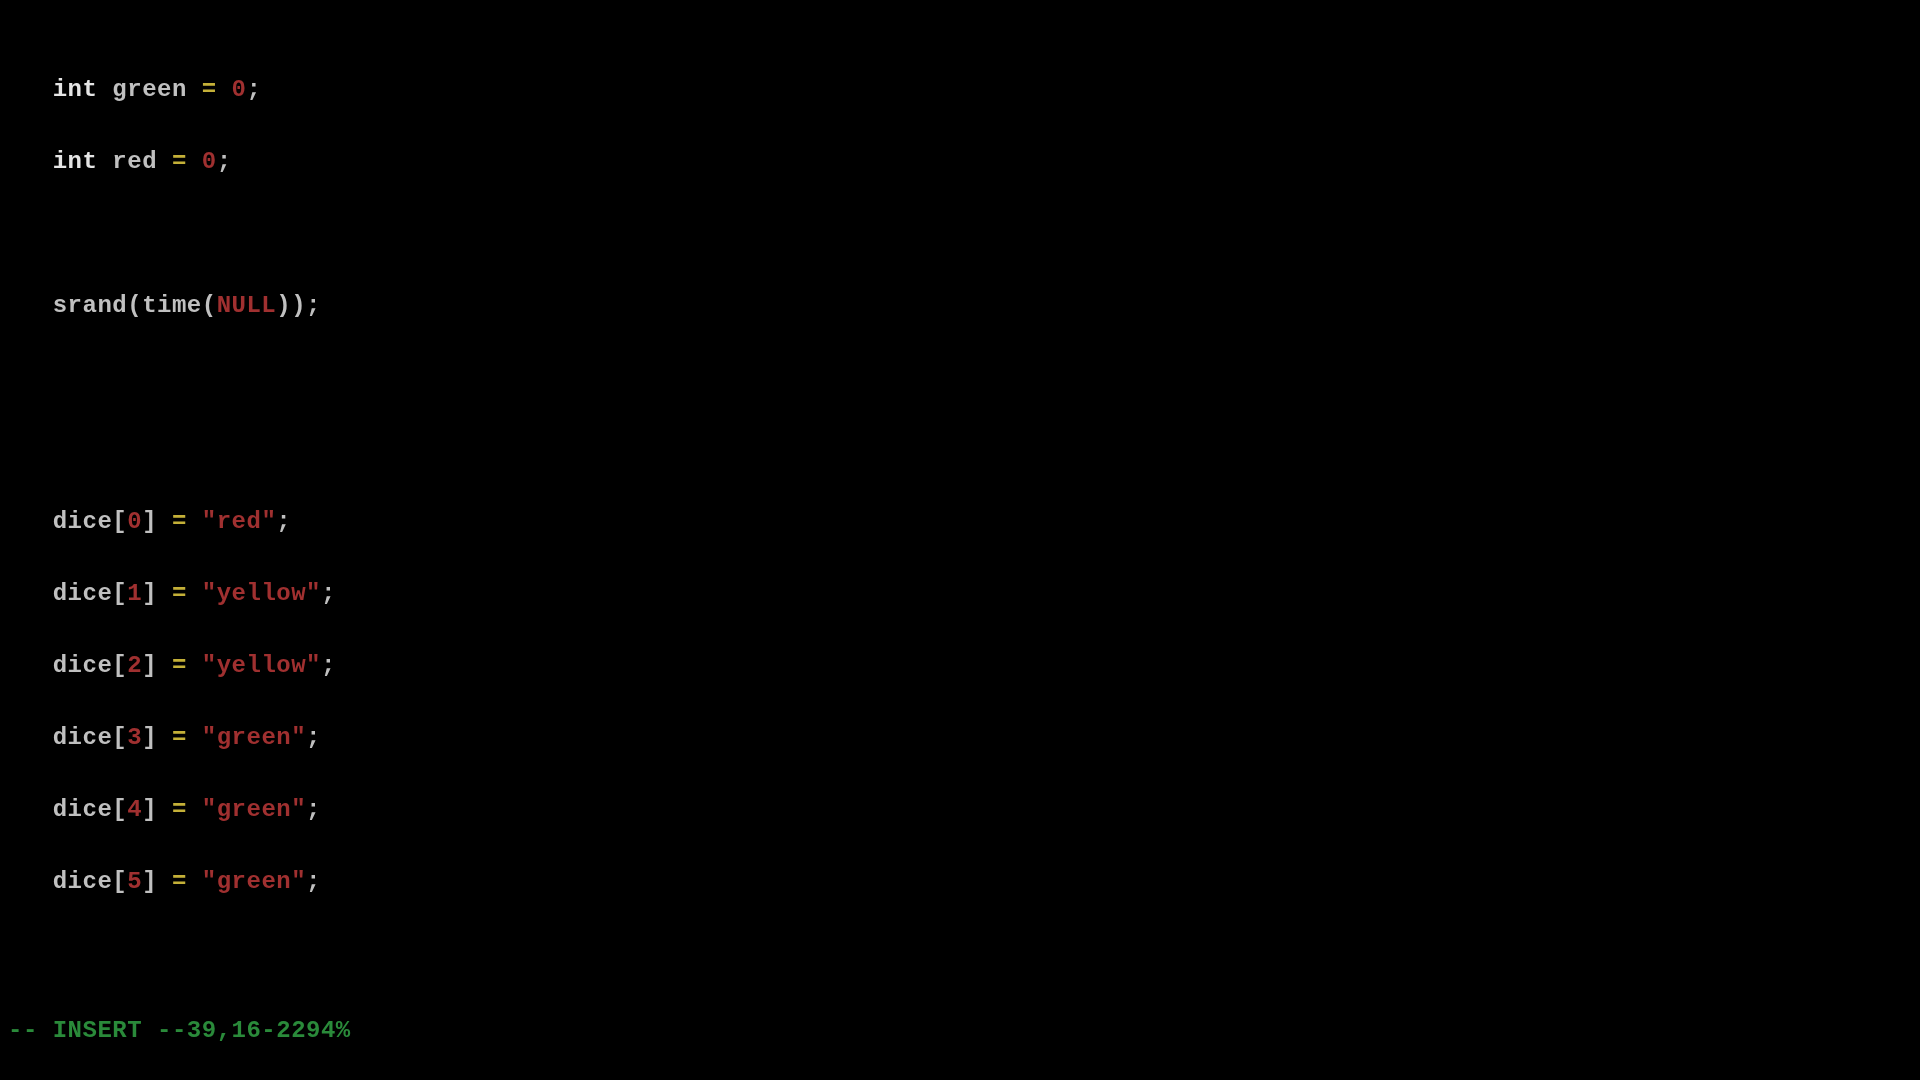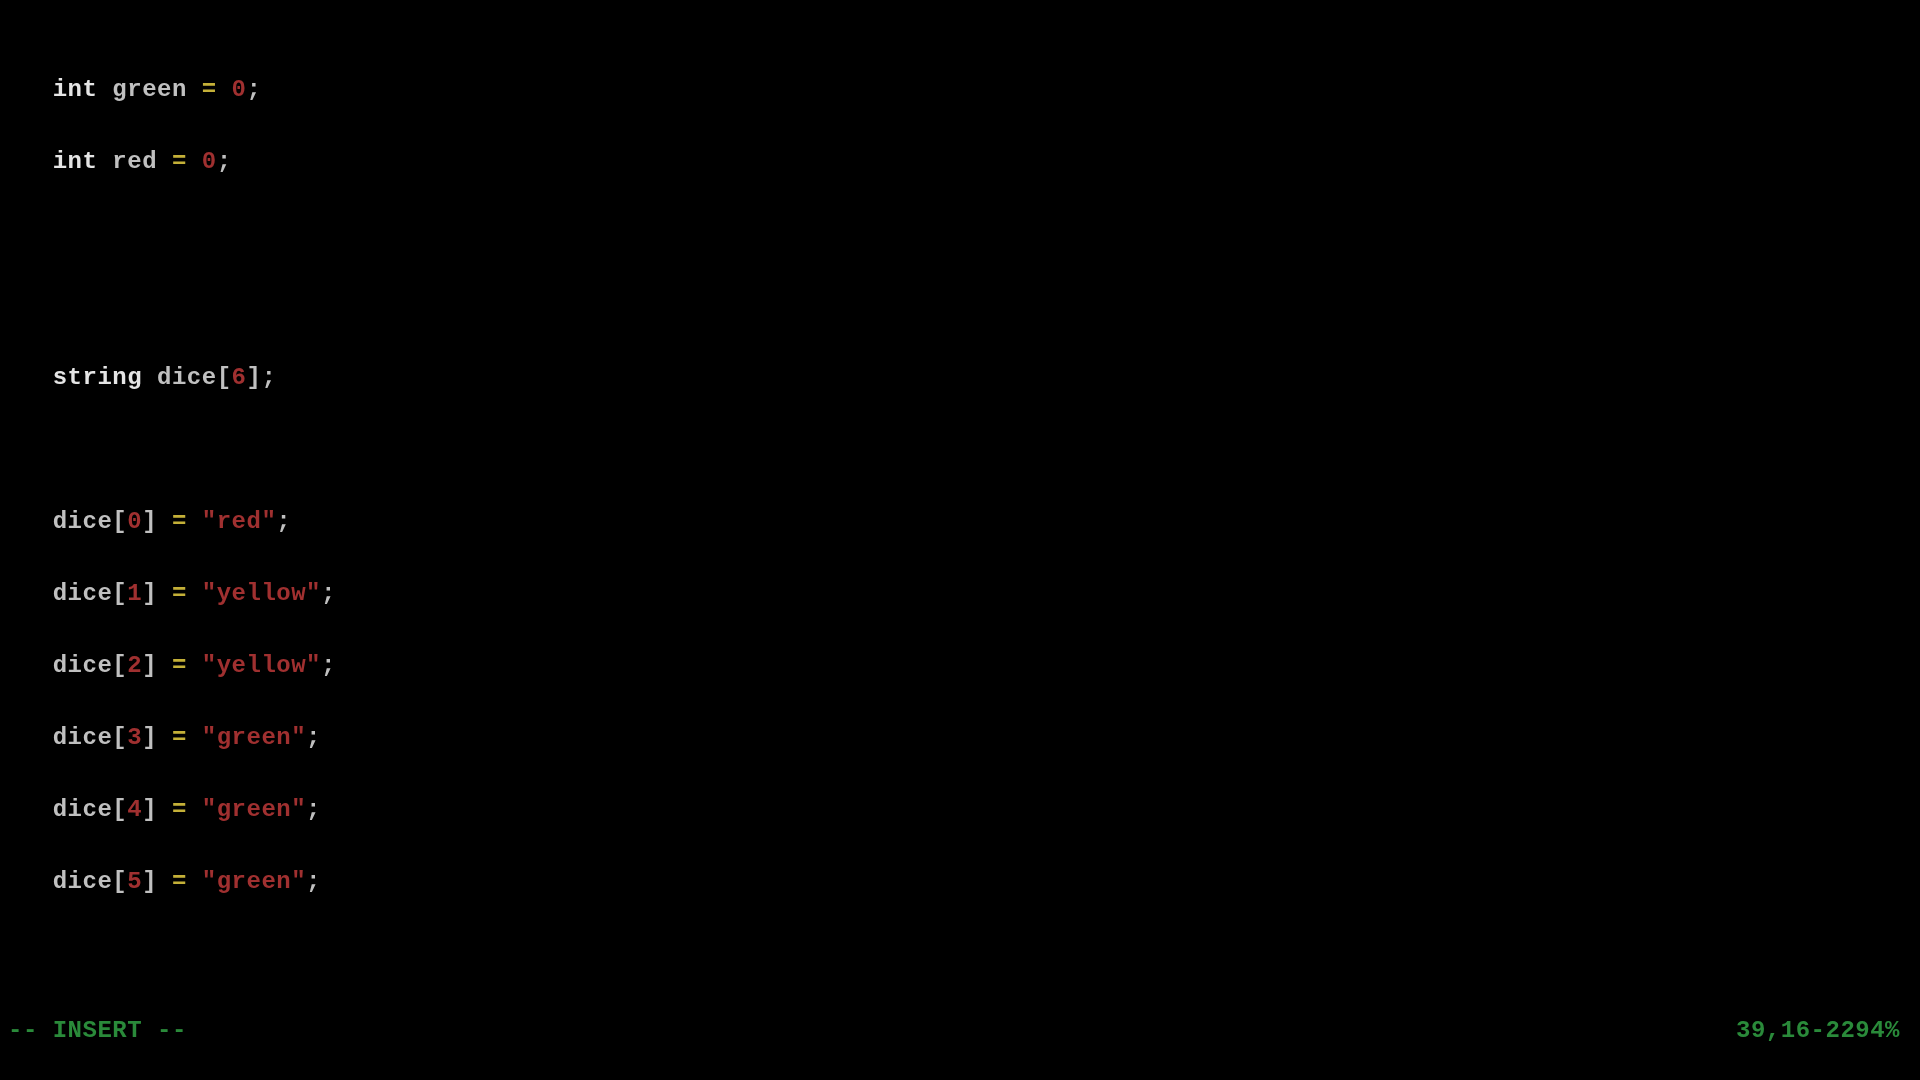--- a/index.html
+++ b/index.html
@@ -51,21 +51,20 @@
     .str  { color: #a03030; }     
     .null { color: #a03030; }
     .pn   { color: #c0c0c0; }
 
     .statusline {
       position: absolute;
       bottom: 36px;
       left: 8px;
       right: 20px;
       display: flex;
-      justify-content: space-between;
       color: #2a8a3a;
       font-weight: bold;
     }
     .status-right { display: flex; }
 
     .black-bar {
       position: absolute;
       bottom: 0;
       left: 0;
       right: 0;
@@ -93,22 +92,22 @@
     <span class="titlebar-icon"></span>
     <span class="titlebar-icon"></span>
     <span class="titlebar-icon"></span>
   </div>
 </div>
 
 <div class="editor">
 <div>   <span class="ty">int</span> <span class="id">green</span> <span class="op">=</span> <span class="num">0</span><span class="pn">;</span></div>
 <div>   <span class="ty">int</span> <span class="id">red</span> <span class="op">=</span> <span class="num">0</span><span class="pn">;</span></div>
 <div> </div>
+<div>   <span class="fn">srand</span><span class="pn">(</span><span class="fn">time</span><span class="pn">(</span><span class="null">NULL</span><span class="pn">))</span><span class="pn">;</span></div>
 <div> </div>
-<div>   <span class="ty">string</span> <span class="id">dice</span><span class="pn">[</span><span class="num">6</span><span class="pn">]</span><span class="pn">;</span></div>
 <div> </div>
 <div>   <span class="id">dice</span><span class="pn">[</span><span class="num">0</span><span class="pn">]</span> <span class="op">=</span> <span class="str">"</span><span class="str">red</span><span class="str">"</span><span class="pn">;</span></div>
 <div>   <span class="id">dice</span><span class="pn">[</span><span class="num">1</span><span class="pn">]</span> <span class="op">=</span> <span class="str">"</span><span class="str">yellow</span><span class="str">"</span><span class="pn">;</span></div>
 <div>   <span class="id">dice</span><span class="pn">[</span><span class="num">2</span><span class="pn">]</span> <span class="op">=</span> <span class="str">"</span><span class="str">yellow</span><span class="str">"</span><span class="pn">;</span></div>
 <div>   <span class="id">dice</span><span class="pn">[</span><span class="num">3</span><span class="pn">]</span> <span class="op">=</span> <span class="str">"</span><span class="str">green</span><span class="str">"</span><span class="pn">;</span></div>
 <div>   <span class="id">dice</span><span class="pn">[</span><span class="num">4</span><span class="pn">]</span> <span class="op">=</span> <span class="str">"</span><span class="str">green</span><span class="str">"</span><span class="pn">;</span></div>
 <div>   <span class="id">dice</span><span class="pn">[</span><span class="num">5</span><span class="pn">]</span> <span class="op">=</span> <span class="str">"</span><span class="str">green</span><span class="str">"</span><span class="pn">;</span></div>
 
 
 

